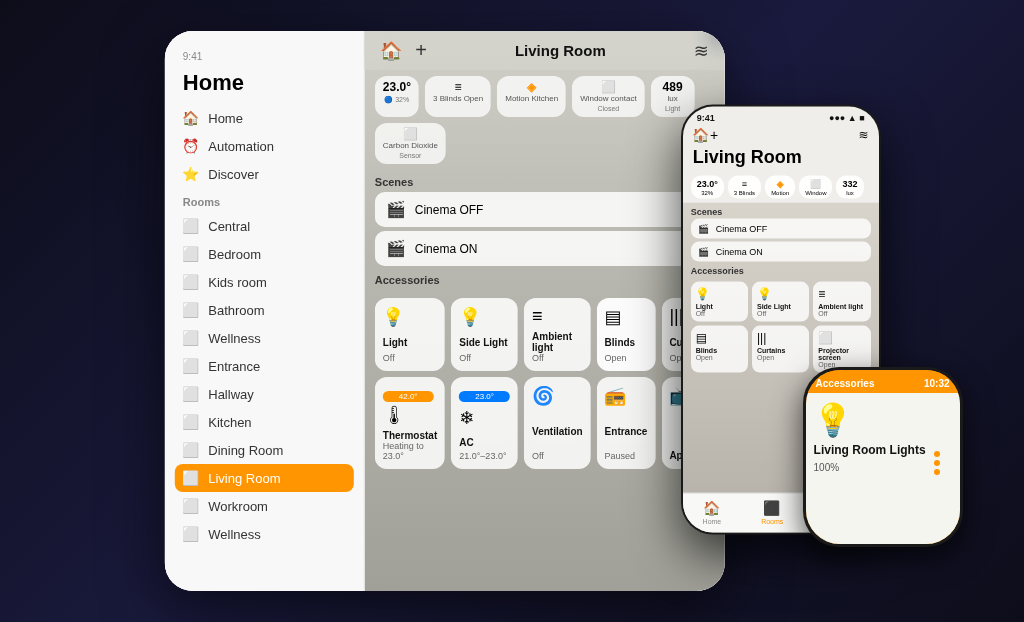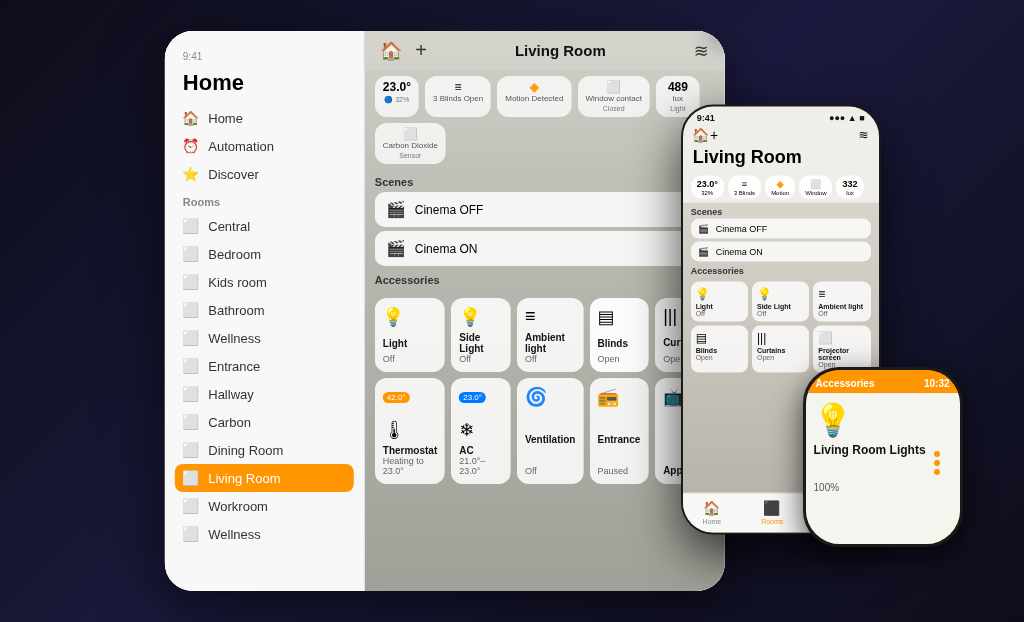--- a/index.html
+++ b/index.html
@@ -255,22 +255,22 @@
       font-size: 9px;
       color: #666;
     }
 
     .acc-badge {
       display: inline-block;
       background: #ff9500;
       color: white;
       border-radius: 8px;
       font-size: 8px;
-      padding: 1px 4px;
-      margin-bottom: 16px;
+      padding: 1px 16px;
+      margin-bottom: 2px;
     }
 
     .acc-badge.blue {
       background: #007aff;
     }
 
     
     .iphone {
       position: absolute;
       right: 14%;
@@ -473,21 +473,20 @@
     .watch-device-name {
       font-size: 12px;
       font-weight: 700;
       color: #111;
       line-height: 1.2;
     }
 
     .watch-device-status {
       font-size: 10px;
       color: #555;
-      margin-top: 20px;
     }
 
     .watch-dots {
       position: absolute;
       right: 12px;
       top: 50px;
       display: flex;
       flex-direction: column;
       gap: 3px;
     }
@@ -549,21 +548,21 @@
         <div class="sidebar-nav-item">
           <span class="icon">⬜</span>
           <span>Entrance</span>
         </div>
         <div class="sidebar-nav-item">
           <span class="icon">⬜</span>
           <span>Hallway</span>
         </div>
         <div class="sidebar-nav-item">
           <span class="icon">⬜</span>
-          <span>Carbon</span>
+          <span>Kitchen</span>
         </div>
         <div class="sidebar-nav-item">
           <span class="icon">⬜</span>
           <span>Dining Room</span>
         </div>
         <div class="sidebar-nav-item active">
           <span class="icon">⬜</span>
           <span>Living Room</span>
         </div>
         <div class="sidebar-nav-item">
@@ -592,21 +591,21 @@
           <div class="status-chip">
             <span class="value">23.0°</span>
             <span class="sub">🔵 32%</span>
           </div>
           <div class="status-chip">
             <span class="value">≡</span>
             <span class="label">3 Blinds Open</span>
           </div>
           <div class="status-chip">
             <span class="value" style="color:#ff9500;">◈</span>
-            <span class="label">Motion Detected</span>
+            <span class="label">Motion Kitchen</span>
           </div>
           <div class="status-chip">
             <span class="value">⬜</span>
             <span class="label">Window contact</span>
             <span class="sub">Closed</span>
           </div>
           <div class="status-chip">
             <span class="value">489</span>
             <span class="label">lux</span>
             <span class="sub">Light</span>

